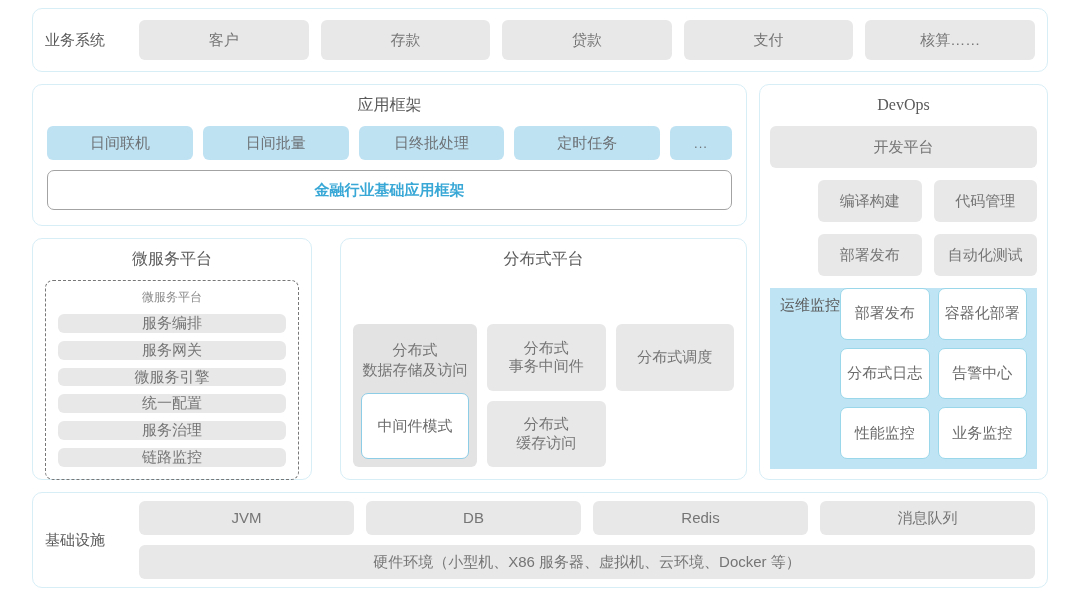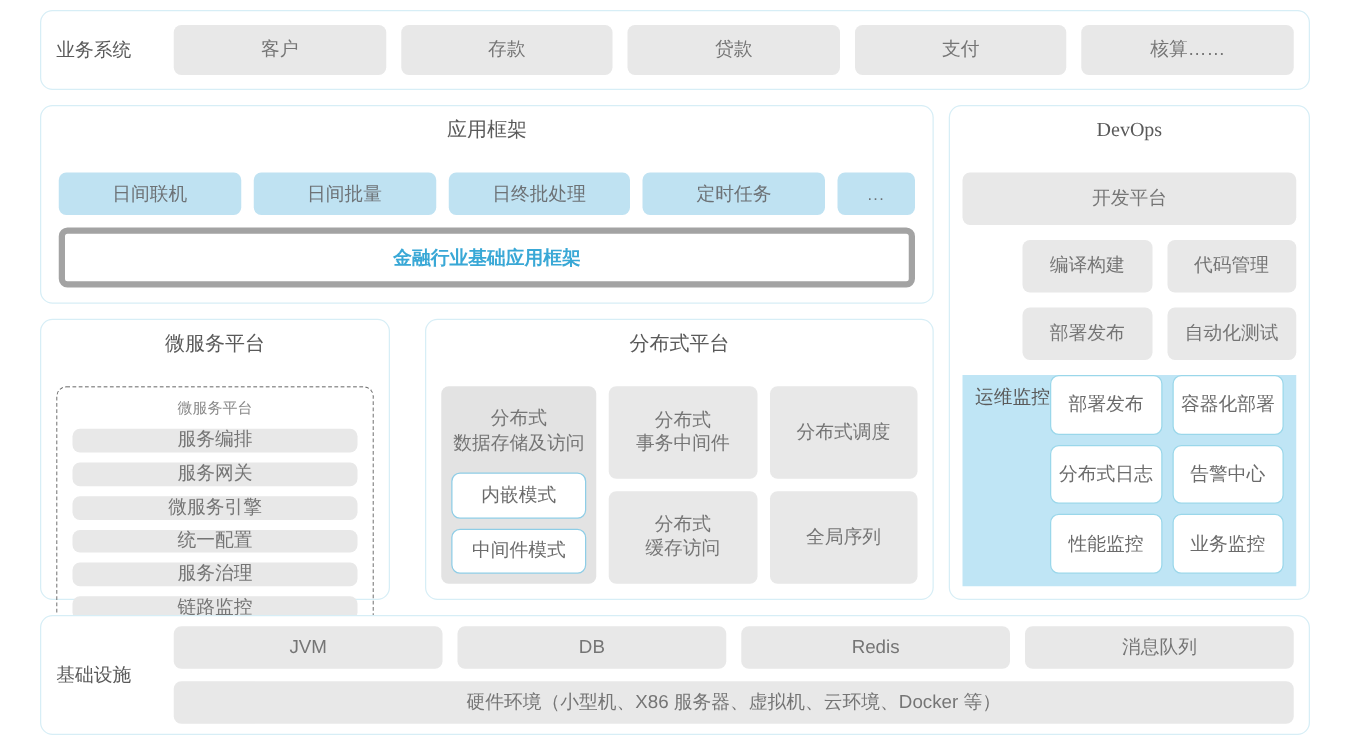--- a/index.html
+++ b/index.html
@@ -30,21 +30,21 @@
     background: #ffffff;
     border: 1px solid #d7eef6;
     border-radius: 10px;
     box-sizing: border-box;
   }
   .card-title {
     text-align: center;
     font-size: 16px;
     color: #5a5a5a;
     line-height: 1.2;
-    padding: 10px 0 24px 0;
+    padding: 10px 0 12px 0;
   }
 
   
   .tile {
     background: #e8e8e8;
     border-radius: 6px;
     color: #757575;
     font-size: 15px;
     display: flex;
     align-items: center;
@@ -121,21 +121,21 @@
   .appfw-row {
     display: flex;
     gap: 10px;
     height: 34px;
     margin-bottom: 10px;
   }
   .appfw-row .tile-blue { flex: 1; }
   .appfw-row .tile-blue.narrow { flex: 0 0 62px; font-size: 13px; letter-spacing: 1px; }
   .appfw-base {
     height: 38px;
-    border: 5px solid #a3a3a3;
+    border: 1px solid #a3a3a3;
     border-radius: 7px;
     background: #ffffff;
     color: #39a8d6;
     font-size: 15px;
     font-weight: bold;
     display: flex;
     align-items: center;
     justify-content: center;
   }
 
@@ -164,21 +164,21 @@
   }
   .msp-grid {
     flex: 1 1 auto;
     display: grid;
     grid-template-columns: 1fr;
     grid-auto-rows: 1fr;
     gap: 8px;
   }
 
   .dp { flex: 1 1 auto; padding: 0 12px 12px 12px; display: flex; flex-direction: column; }
-  .dp-body { flex: 1 1 auto; display: flex; gap: 10px; }
+  .dp-body { flex: 1 1 auto; display: flex; gap: 10px; margin-top: 44px; }
   .dp-col1 {
     flex: 0 0 124px;
     background: #e3e3e3;
     border-radius: 6px;
     padding: 8px;
     box-sizing: border-box;
     display: flex;
     flex-direction: column;
     gap: 8px;
   }
@@ -299,30 +299,28 @@
             </div>
           </div>
         </div>
 
         <div class="card dp">
           <div class="card-title">分布式平台</div>
           <div class="dp-body">
             <div class="dp-col1">
               <div class="dp-col1-head">分布式
 数据存储及访问</div>
-              <div class="tile-white">内嵌模式</div>
               <div class="tile-white">中间件模式</div>
             </div>
             <div class="dp-rest">
               <div class="tile">分布式
 事务中间件</div>
               <div class="tile">分布式调度</div>
               <div class="tile">分布式
 缓存访问</div>
-              <div class="tile">全局序列</div>
             </div>
           </div>
         </div>
 
       </div>
     </div>
 
     <div class="card mid-right">
       <div class="card-title devops-head">DevOps</div>
       <div class="tile do-full">开发平台</div>

